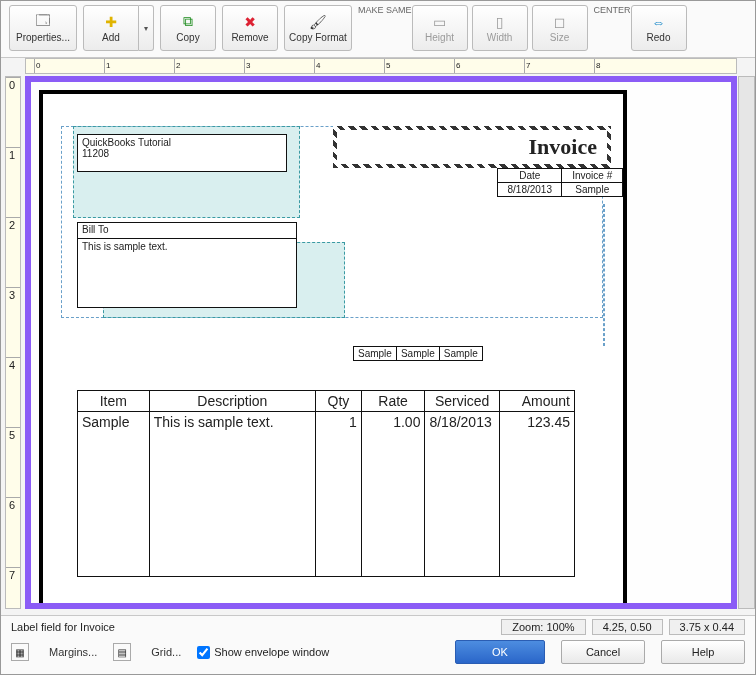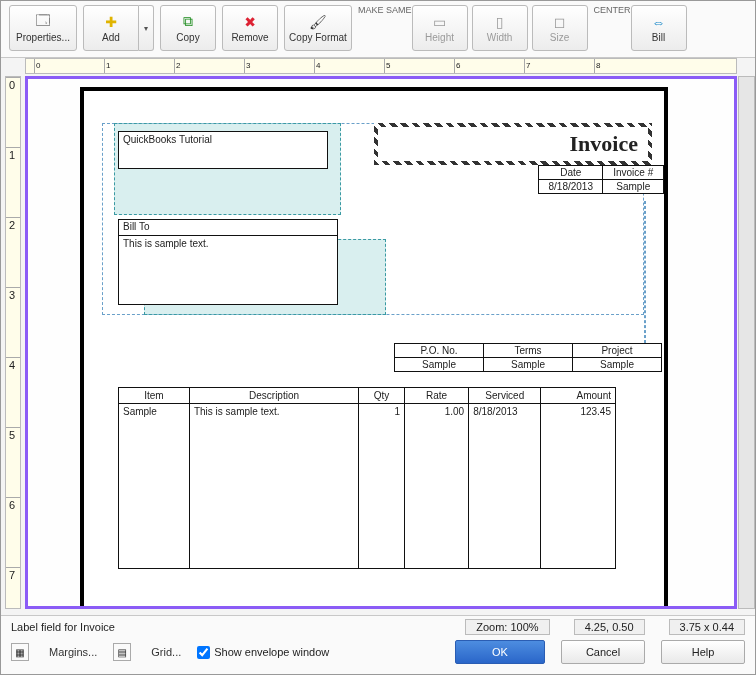--- a/index.html
+++ b/index.html
@@ -16,37 +16,37 @@
   .tb-combo .drop{width:14px;border:1px solid #bbb;border-left:none;border-radius:0 3px 3px 0;background:linear-gradient(#fff,#ececec);display:flex;align-items:center;justify-content:center;font-size:8px;color:#555;cursor:pointer;}
   .tb-combo .tb-btn{border-radius:3px 0 0 3px;}
   .ico{width:16px;height:16px;display:flex;align-items:center;justify-content:center;margin-bottom:2px;font-size:14px;}
   .canvas-wrap{flex:1;position:relative;background:#f4f4f4;overflow:hidden;}
   .ruler-h{position:absolute;left:24px;right:18px;top:0;height:16px;background:#fffdea;border:1px solid #bbb;box-sizing:border-box;font-size:8px;}
   .ruler-v{position:absolute;left:4px;top:18px;bottom:6px;width:16px;background:#fffdea;border:1px solid #bbb;box-sizing:border-box;}
   .ruler-h .tick{position:absolute;top:0;bottom:0;border-right:1px solid #aaa;}
   .ruler-h .tick span{position:absolute;top:2px;left:2px;}
   .ruler-v .tick{position:absolute;left:0;right:0;border-bottom:1px solid #aaa;}
   .ruler-v .tick span{position:absolute;left:3px;top:2px;}
-  .canvas{position:absolute;left:24px;top:18px;right:18px;bottom:6px;background:#fefefe;border:3px solid #8b5cf6;overflow:auto;padding-left:44px;}
+  .canvas{position:absolute;left:24px;top:18px;right:18px;bottom:6px;background:#fefefe;border:6px solid #8b5cf6;overflow:auto;}
   .scrollbar-v{position:absolute;right:0;top:18px;bottom:6px;width:15px;background:#e6e6e6;border:1px solid #bbb;}
   .page{margin:8px 8px 8px 8px;width:580px;height:700px;border:4px solid #000;background-image:radial-gradient(#d9dde0 0.6px,transparent 0.6px);background-size:6px 6px;background-color:#fff;position:relative;}
   .guide-box{position:absolute;border:1px dashed #6aa0c9;}
   .sel-box{position:absolute;background:rgba(170,220,220,.45);border:1px dashed #3a9aa3;}
   .field{position:absolute;background:#fff;font-size:10px;}
   .hatched{border:4px solid transparent;border-image:repeating-linear-gradient(45deg,#333 0 4px,#fff 4px 8px) 4;background:#fff;display:flex;align-items:center;justify-content:flex-end;font-size:22px;font-family:"Times New Roman",serif;font-weight:bold;padding-right:10px;text-align:right;}
   .small-black{border:1px solid #111;}
   .tbl{position:absolute;border-collapse:collapse;font-size:10px;}
   .tbl th,.tbl td{border:1px solid #111;padding:1px 4px;text-align:center;background:#fff;}
   .tbl th{font-weight:normal;}
-  .main-tbl{position:absolute;border-collapse:collapse;font-size:10px;width:498px;}
+  .main-tbl{position:absolute;border-collapse:collapse;font-size:14px;width:498px;}
   .main-tbl th,.main-tbl td{border:1px solid #111;padding:2px 4px;background:#fff;}
   .main-tbl th{text-align:center;font-weight:normal;}
   .footer{height:58px;border-top:1px solid #c8c8c8;display:flex;flex-direction:column;}
   .status{display:flex;justify-content:space-between;align-items:center;padding:3px 10px;}
-  .status-right{display:flex;gap:24px;}
+  .status-right{display:flex;gap:6px;}
   .status-box{border:1px solid #bbb;background:#f0f0f0;padding:1px 10px;font-size:11px;}
   .footer-btns{display:flex;align-items:center;gap:16px;padding:2px 10px 4px 10px;}
   .fbtn{border:1px solid #aaa;background:linear-gradient(#fff,#e9e9e9);height:22px;min-width:82px;border-radius:2px;font-size:11px;display:flex;align-items:center;justify-content:center;cursor:pointer;}
   .fbtn.ok{background:linear-gradient(#4d8de0,#2a66c9);color:#fff;border-color:#2a5db3;min-width:88px;}
   .fbtn.link{background:none;border:none;color:#333;min-width:0;}
   .fico{width:16px;height:16px;border:1px solid #aaa;display:inline-flex;align-items:center;justify-content:center;margin-right:4px;font-size:10px;}
   .chk{display:flex;align-items:center;gap:4px;}
   input[type=checkbox]{margin:0;}
   .spacer{flex:1;}
 </style>
@@ -121,21 +121,21 @@
           <span>Size</span>
           </div>
       </div>
     </div>
 
     <div class="tgroup">
       <div class="tgroup-label">CENTER</div>
       <div class="tgroup-row">
         <div class="tb-btn">
           <span class="ico" style="color:#1988c8;">⇔</span>
-          <span>Bill</span>
+          <span>Redo</span>
           </div>
       </div>
     </div>
 
   </div>
 
   <div class="canvas-wrap">
     <div class="ruler-h" id="rh">
         <div class="tick" style="left: 8px;">
           <span>0</span>
@@ -194,20 +194,21 @@
     <div class="scrollbar-v"></div>
 
     <div class="canvas">
       <div class="page">
 
         <div class="guide-box" style="left:18px;top:32px;width:540px;height:190px;"></div>
 
         <div class="sel-box" style="left:30px;top:32px;width:225px;height:90px;"></div>
         <div class="field small-black" style="left:34px;top:40px;width:200px;height:32px;padding:2px 4px;">
           <div>QuickBooks Tutorial</div>
+          <div>11208</div>
         </div>
 
         <div class="hatched" style="position:absolute;left:290px;top:32px;width:260px;height:34px;">
           <span>Invoice</span>
         </div>
 
         <table class="tbl" style="left:454px;top:74px;">
           <tbody>
               <tr>
                 <th style="width:62px;">Date</th>
@@ -225,25 +226,20 @@
         <div class="field small-black" style="left:34px;top:128px;width:210px;height:14px;padding:1px 4px;">
           <span>Bill To</span>
         </div>
         <div class="sel-box" style="left:60px;top:148px;width:240px;height:74px;"></div>
         <div class="field small-black" style="left:34px;top:144px;width:210px;height:64px;padding:2px 4px;">
           <span>This is sample text.</span>
         </div>
 
         <table class="tbl" style="left:310px;top:252px;">
           <tbody>
-              <tr>
-            <th style="width:80px;">P.O. No.</th>
-            <th style="width:80px;">Terms</th>
-            <th style="width:80px;">Project</th>
-          </tr>
           <tr>
             <td>Sample</td>
             <td>Sample</td>
             <td>Sample</td>
           </tr>
         </tbody>
           </table>
 
         <table class="main-tbl" style="left:34px;top:296px;">
           <tbody>

